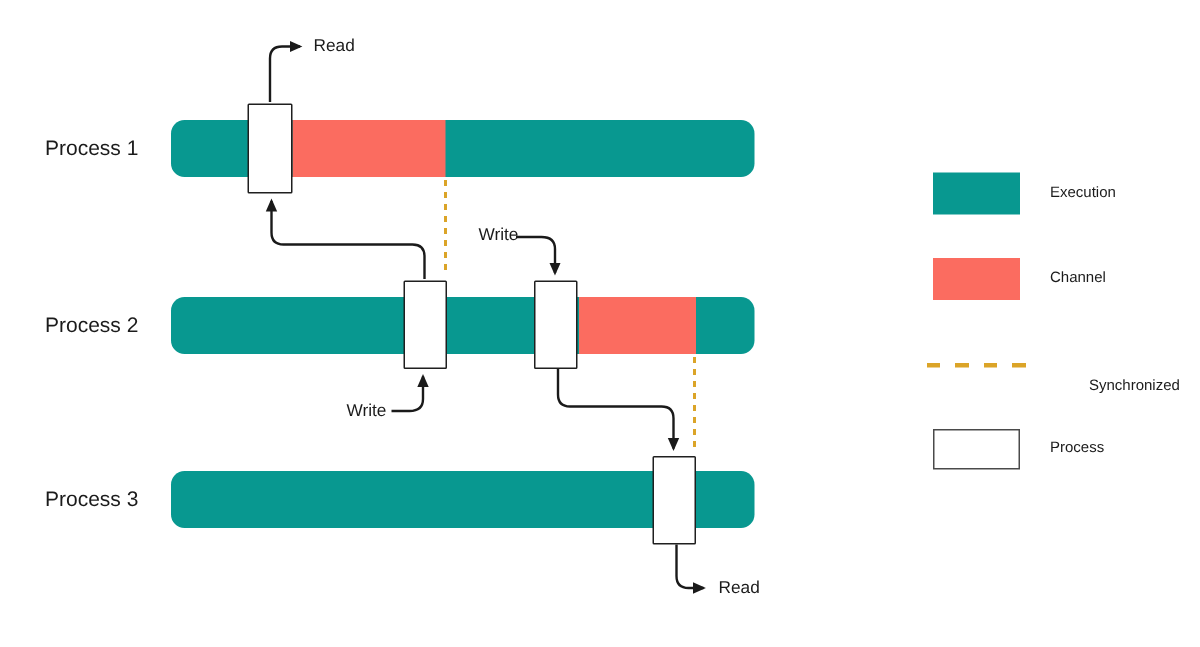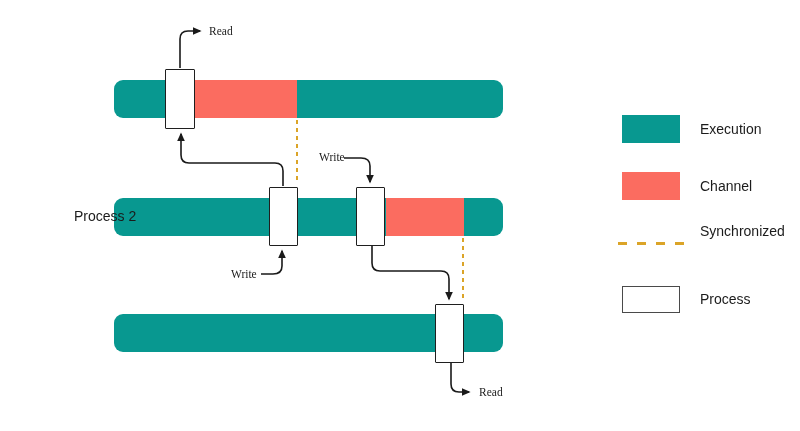--- a/index.html
+++ b/index.html
@@ -31,47 +31,49 @@
   
   .channel{position:absolute;background:#ffffff;border:1.5px solid #1f1f1f;
            box-sizing:border-box;border-radius:1px;z-index:3;}
   .channel.c1{left:165px;top:69px;width:30px;height:60px;}
   .channel.c2{left:269px;top:187px;width:29px;height:59px;}
   .channel.c3{left:356px;top:187px;width:29px;height:59px;}
   .channel.c4{left:435px;top:304px;width:29px;height:59px;}
   
   .proc-label{position:absolute;left:30px;width:80px;font-size:14px;line-height:18px;z-index:4;}
   .proc-label.pl1{top:89px;}
-  .proc-label.pl2{top:207px;margin-left:44px;}
+  .proc-label.pl2{top:207px;}
   .proc-label.pl3{top:323px;}
-  .io-label{position:absolute;font-size:11.5px;line-height:13px;z-index:4;white-space:nowrap;font-family:Liberation Serif, serif;}
+  .io-label{position:absolute;font-size:11.5px;line-height:13px;z-index:4;white-space:nowrap;}
   .io-label.read-top{left:209px;top:25px;}
   .io-label.write-top{left:319px;top:151px;}
   .io-label.write-bottom{left:231px;top:268px;}
   .io-label.read-bottom{left:479px;top:386px;}
   
   .legend-swatch{position:absolute;left:622px;width:58px;height:28px;z-index:4;}
   .legend-swatch.exec{top:115px;background:var(--c-execution);}
   .legend-swatch.blocked{top:172px;background:var(--c-blocked);}
   .legend-dash{position:absolute;left:618px;top:242px;width:66px;height:3px;z-index:4;
     background:repeating-linear-gradient(90deg,var(--c-synchronized) 0 9px,transparent 9px 19px);}
   .legend-channel{position:absolute;left:622px;top:286px;width:58px;height:27px;z-index:4;
     background:#fff;border:1.5px solid #4a4a4a;box-sizing:border-box;}
-  .legend-label{position:absolute;left:700px;font-size:14px;line-height:18px;z-index:4;white-space:nowrap;}
+  .legend-label{position:absolute;left:700px;font-size:10px;line-height:18px;z-index:4;white-space:nowrap;}
   .legend-label.l0{top:120px;}
   .legend-label.l1{top:177px;}
-  .legend-label.l2{top:222px;}
+  .legend-label.l2{top:249px;margin-left:26px;}
   .legend-label.l3{top:290px;}
 </style>
 </head>
 <body>
 
 <div class="stage">
 
+  <div class="proc-label pl1">Process 1</div>
   <div class="proc-label pl2">Process 2</div>
+  <div class="proc-label pl3">Process 3</div>
 
   <div class="bar p1">
     <div class="blocked-seg"></div>
   </div>
   <div class="bar p2">
     <div class="blocked-seg"></div>
   </div>
   <div class="bar p3"></div>
 
   <svg class="overlay" viewBox="0 0 800 431" xmlns="http://www.w3.org/2000/svg">

